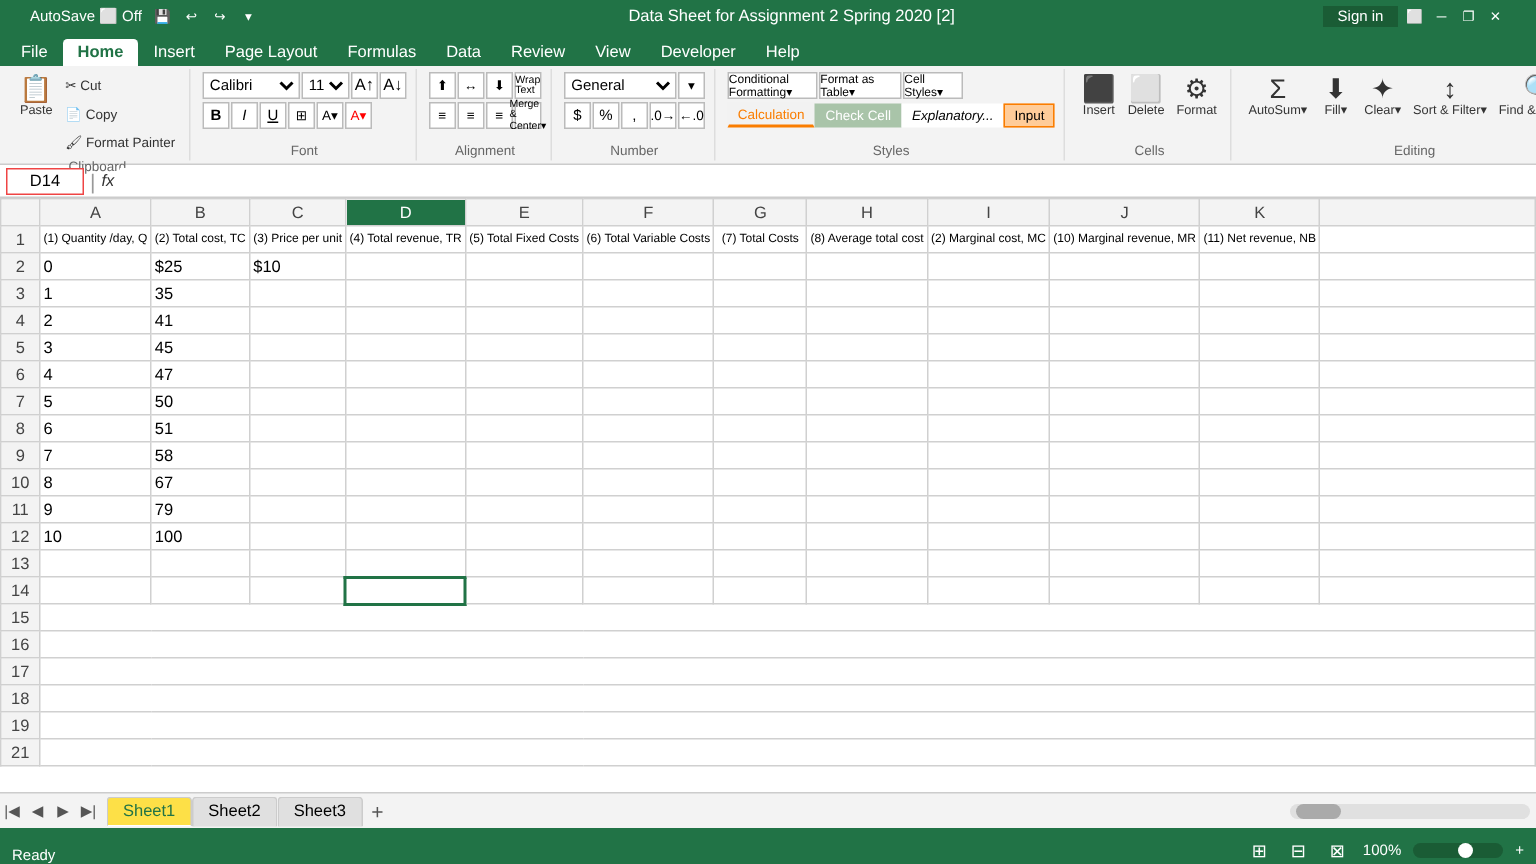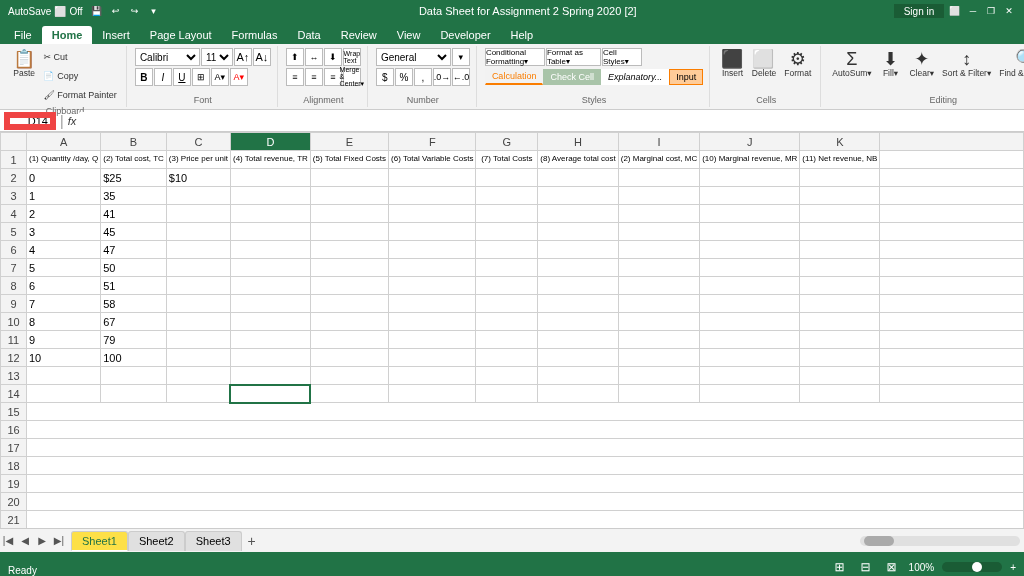--- a/index.html
+++ b/index.html
@@ -5,21 +5,21 @@
     * { margin: 0; padding: 0; box-sizing: border-box; }
     body { font-family: 'Segoe UI', Arial, sans-serif; font-size: 11px; background: #fff; overflow: hidden; width: 1024px; height: 576px; }
 
     
     .title-bar {
       height: 22px;
       background: #217346;
       display: flex;
       align-items: center;
       justify-content: space-between;
-      padding: 0 8px;
+      padding: 0 20px;
       color: white;
     }
     .title-bar-left { display: flex; align-items: center; gap: 6px; }
     .title-bar-center { font-size: 11px; color: white; }
     .title-bar-right { display: flex; align-items: center; gap: 4px; }
     .title-btn { width: 14px; height: 14px; display: flex; align-items: center; justify-content: center; font-size: 9px; cursor: pointer; color: white; }
     .autosave-label { font-size: 10px; color: white; }
     .quick-access { display: flex; gap: 3px; }
     .qa-btn { width: 16px; height: 16px; display: flex; align-items: center; justify-content: center; font-size: 9px; color: white; cursor: pointer; }
 
@@ -96,23 +96,23 @@
       background: white;
       border-bottom: 1px solid #ccc;
       display: flex;
       align-items: center;
       padding: 0 4px;
       gap: 4px;
     }
     .name-box {
       width: 52px;
       height: 18px;
-      border: 6px solid #ef4444;
+      border: 1px solid #ef4444;
       font-size: 11px;
-      text-align: right;
+      text-align: center;
       line-height: 18px;
       padding: 0 2px;
     }
     .formula-bar-sep { color: #999; font-size: 14px; }
     .formula-fx { font-size: 11px; font-style: italic; color: #333; cursor: pointer; }
     .formula-input { flex: 1; height: 18px; border: none; font-size: 11px; outline: none; }
 
     
     .spreadsheet-container {
       display: flex;
@@ -742,24 +742,20 @@
           </tr>
           <tr>
             <th class="row-header col-header">18</th>
             <td colspan="12"></td>
           </tr>
           <tr>
             <th class="row-header col-header">19</th>
             <td colspan="12"></td>
           </tr>
           <tr>
-            <th class="row-header col-header">20</th>
-            <td colspan="12"></td>
-          </tr>
-          <tr>
             <th class="row-header col-header">21</th>
             <td colspan="12"></td>
           </tr>
 
         </tbody>
       </table>
     </div>
   </div>
 </div>
 

